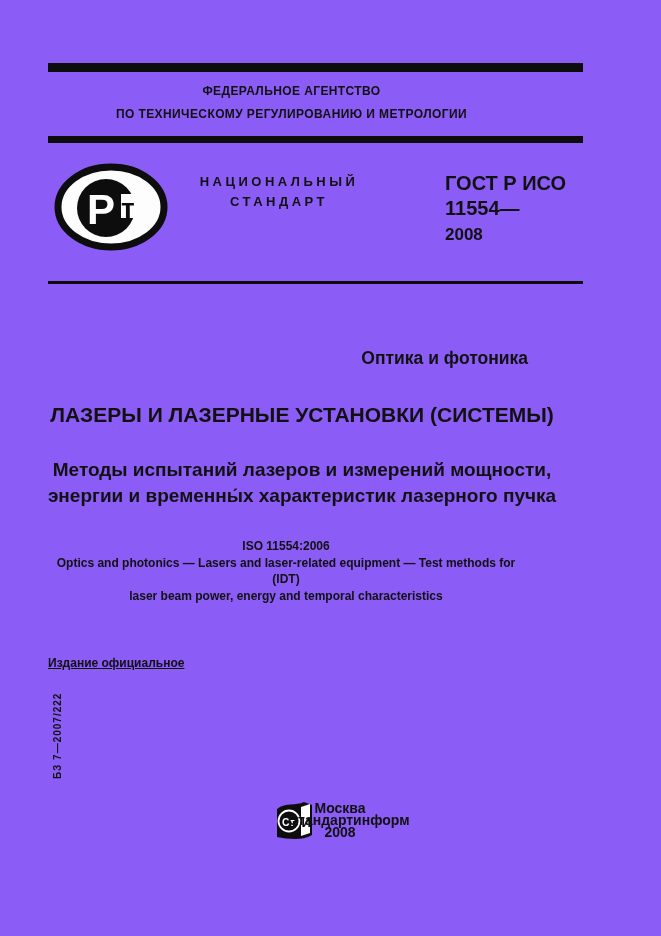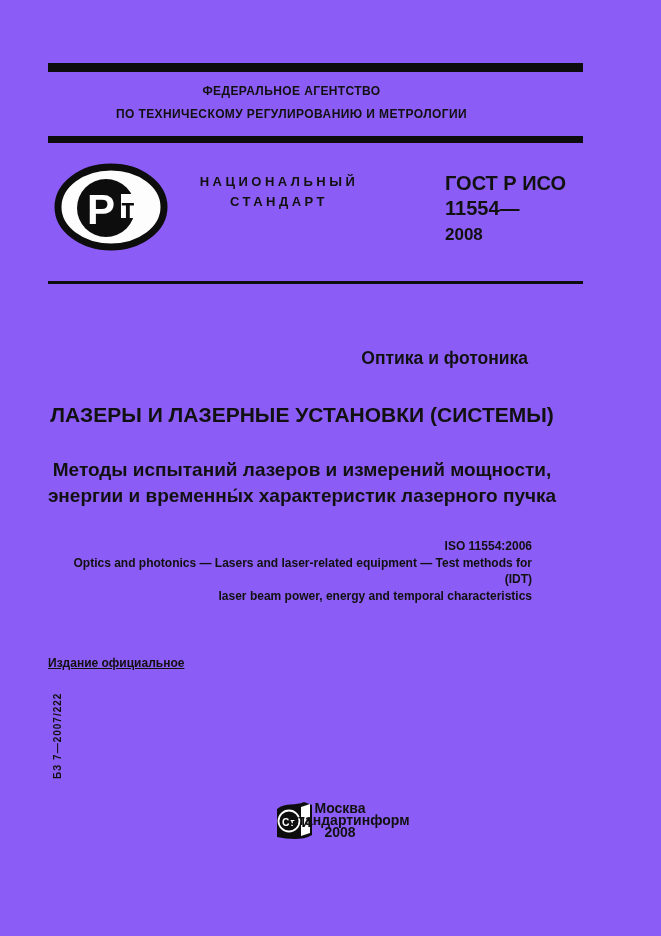--- a/index.html
+++ b/index.html
@@ -56,21 +56,21 @@
   }
   .sub-title {
     left: 42px; top: 457px; width: 520px;
     text-align: center;
     font-size: 19px; font-weight: bold;
     line-height: 26px;
     white-space: nowrap;
   }
   .iso-ref {
     left: 40px; top: 538px; width: 492px;
-    text-align: right;
+    text-align: center;
     font-size: 12px; font-weight: bold;
     line-height: 16.5px;
   }
   .edition {
     left: 48px; top: 656px; width: 480px;
     text-align: left;
     font-size: 12px; font-weight: bold; text-decoration: underline;
   }
   .side-code {
     left: 52px; top: 779px;

